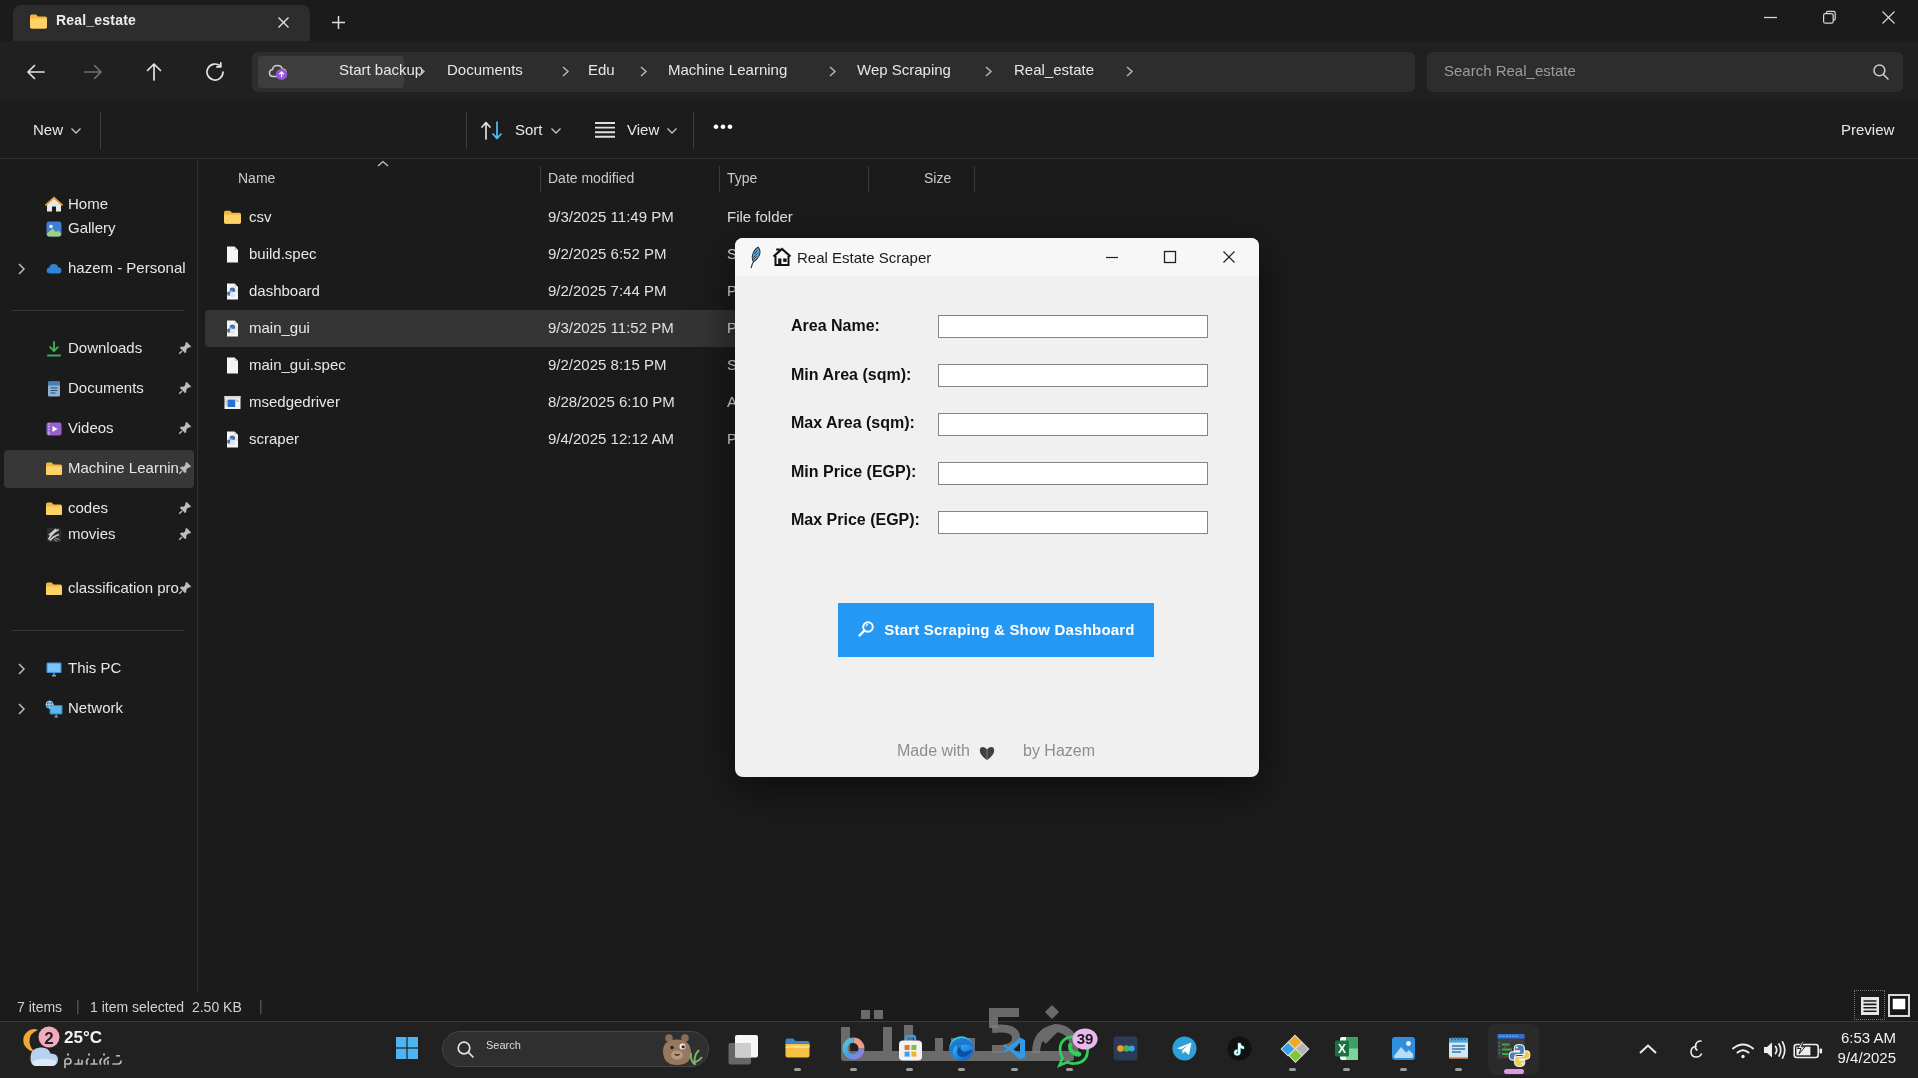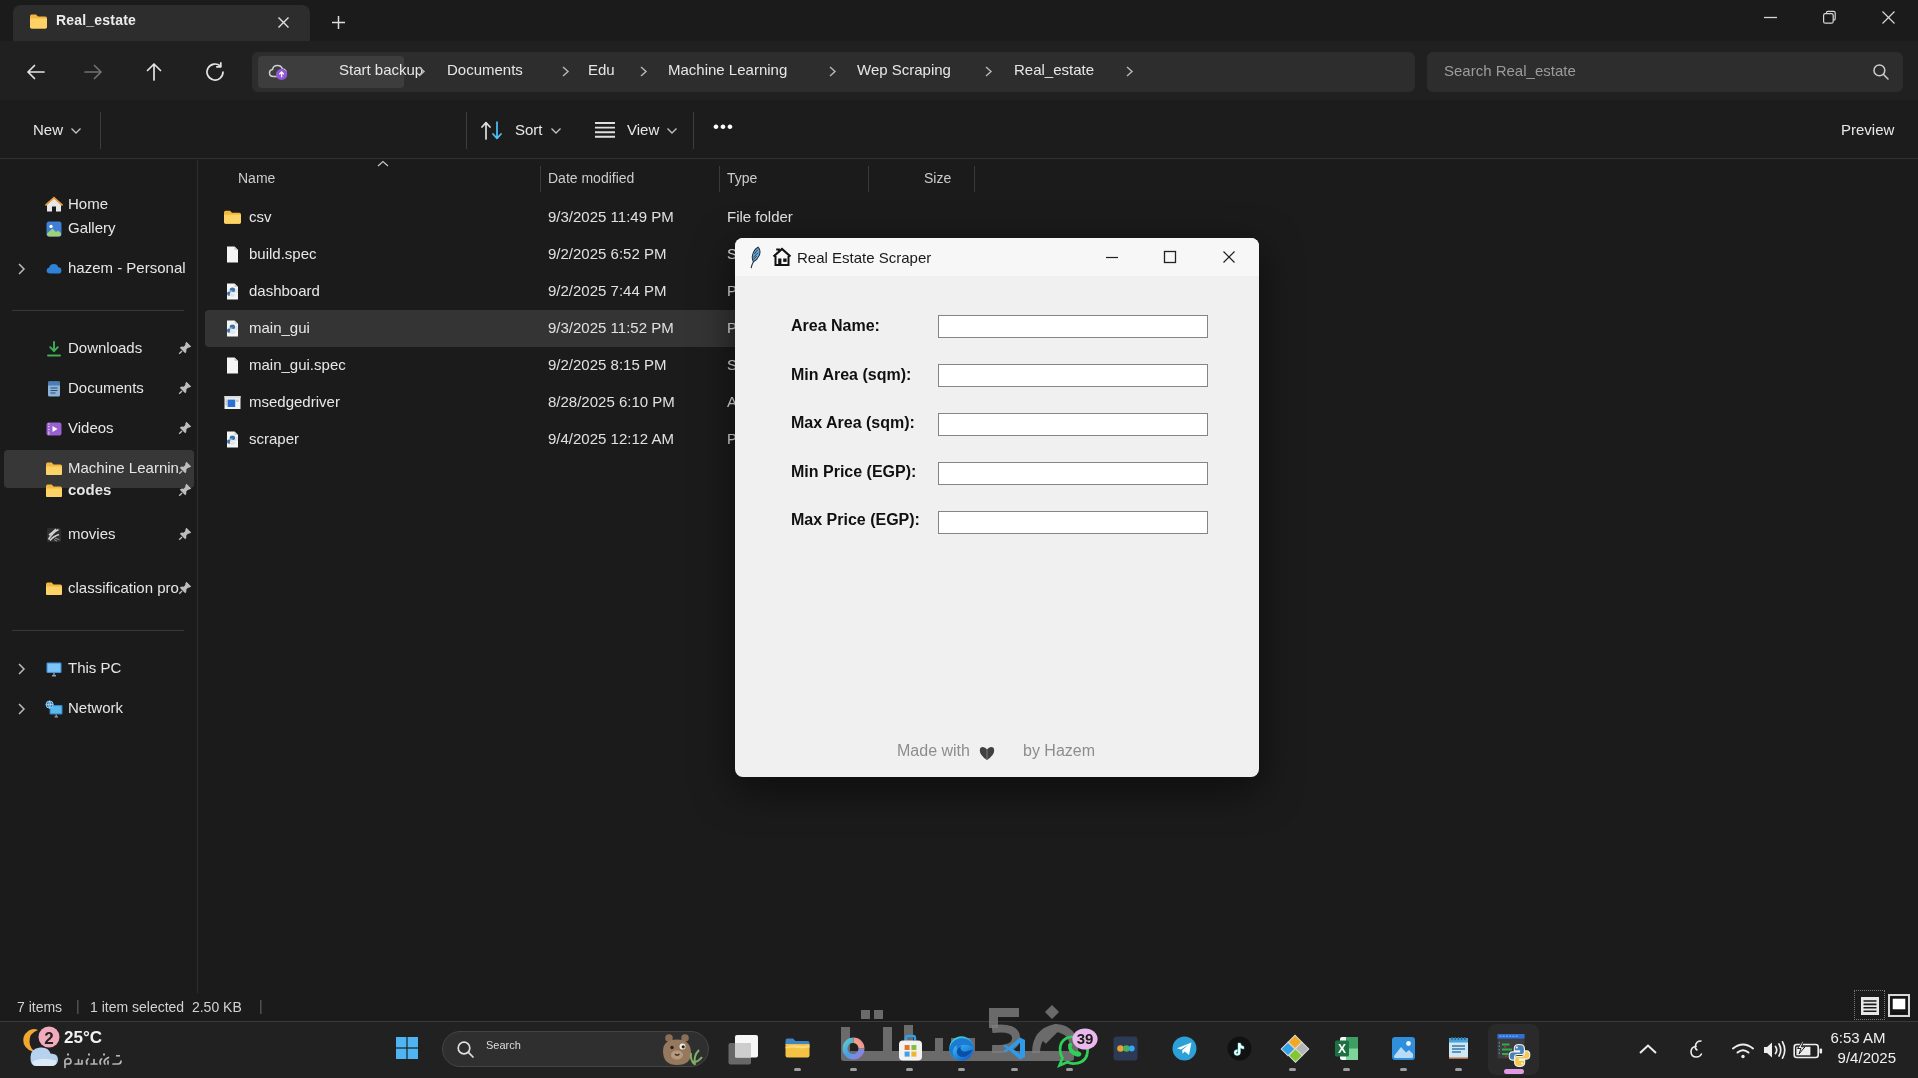--- a/index.html
+++ b/index.html
@@ -243,21 +243,21 @@
       <svg class="sbicon" viewBox="0 0 18 18">
           <path d="M1 4.2 Q1 2.6 2.6 2.6 L6.6 2.6 L8.5 4.5 L15.4 4.5 Q17 4.5 17 6.1 L17 13.4 Q17 15 15.4 15 L2.6 15 Q1 15 1 13.4 Z" fill="#f3b73c"></path>
           <path d="M1 6.4 L17 6.4 L17 13.4 Q17 15 15.4 15 L2.6 15 Q1 15 1 13.4 Z" fill="#fdd367"></path>
         </svg>
       <div class="sbtext">Machine Learnin</div>
       <svg class="sbpin" width="14" height="14" viewBox="0 0 14 14">
           <path d="M8.4 0.8 L13.2 5.6 Q11.8 7 10 6.7 L8.3 8.4 Q8.8 10.8 7.2 12.2 L1.8 6.8 Q3.2 5.2 5.6 5.7 L7.3 4 Q7 2.2 8.4 0.8 Z" fill="#bdbdbd"></path>
           <path d="M4 10 L1.2 12.8" stroke="#bdbdbd" stroke-width="1.4"></path>
         </svg>
     </div>
-    <div class="sbitem" style="top:472px;font-weight:bold;">
+    <div class="sbitem" style="top:490px;">
       <svg class="sbicon" viewBox="0 0 18 18">
           <path d="M1 4.2 Q1 2.6 2.6 2.6 L6.6 2.6 L8.5 4.5 L15.4 4.5 Q17 4.5 17 6.1 L17 13.4 Q17 15 15.4 15 L2.6 15 Q1 15 1 13.4 Z" fill="#f3b73c"></path>
           <path d="M1 6.4 L17 6.4 L17 13.4 Q17 15 15.4 15 L2.6 15 Q1 15 1 13.4 Z" fill="#fdd367"></path>
         </svg>
       <div class="sbtext">codes</div>
       <svg class="sbpin" width="14" height="14" viewBox="0 0 14 14">
           <path d="M8.4 0.8 L13.2 5.6 Q11.8 7 10 6.7 L8.3 8.4 Q8.8 10.8 7.2 12.2 L1.8 6.8 Q3.2 5.2 5.6 5.7 L7.3 4 Q7 2.2 8.4 0.8 Z" fill="#bdbdbd"></path>
           <path d="M4 10 L1.2 12.8" stroke="#bdbdbd" stroke-width="1.4"></path>
         </svg>
     </div>
@@ -447,20 +447,27 @@
     <div class="dlabel" style="top:128px;">Min Area (sqm):</div>
     <div class="dlabel" style="top:176px;">Max Area (sqm):</div>
     <div class="dlabel" style="top:225px;">Min Price (EGP):</div>
     <div class="dlabel" style="top:273px;">Max Price (EGP):</div>
     <div class="dentry" style="top:77px;"></div>
     <div class="dentry" style="top:126px;"></div>
     <div class="dentry" style="top:175px;"></div>
     <div class="dentry" style="top:224px;"></div>
     <div class="dentry" style="top:273px;"></div>
 
+    <div class="abs" id="dlgbtn">
+      <svg style="vertical-align:-3px; margin-right:9px;" width="18" height="18" viewBox="0 0 18 18">
+          <circle cx="11" cy="7" r="4.8" fill="none" stroke="#ffffff" stroke-width="2"></circle>
+          <path d="M7.4 10.6 L2.6 15.4" stroke="#ffffff" stroke-width="2.5" stroke-linecap="round"></path>
+          <path d="M8.8 6.4 Q9.2 4.6 11 4.4" fill="none" stroke="#fff" stroke-width="1.2"></path>
+        </svg>Start Scraping &amp; Show Dashboard
+    </div>
 
     <div class="abs" style="left:162px; top:504px; color:#8d8d8d; font-size:16px;">Made with</div>
     <svg class="abs" style="left:244px; top:508px;" width="16" height="15" viewBox="0 0 16 15">
         <path d="M8 14 Q0.8 9 0.8 4.4 Q0.8 1 3.9 1 Q6.4 1 8 3.5 Q9.6 1 12.1 1 Q15.2 1 15.2 4.4 Q15.2 9 8 14 Z" fill="#404040"></path>
         <path d="M8 3.5 L8 13.6" stroke="#8a8a8a" stroke-width=".8"></path>
       </svg>
     <div class="abs" style="left:288px; top:504px; color:#8d8d8d; font-size:16px;">by Hazem</div>
   </div>
 
   <div class="abs" id="taskbar"></div>
@@ -691,17 +698,17 @@
     <svg class="abs" style="left:1762px; top:1040px;" width="26" height="20" viewBox="0 0 26 20">
       <path d="M2 7 L5 7 L10 2.5 L10 17.5 L5 13 L2 13 Z" fill="#ededed"></path>
       <path d="M13.5 6.5 Q16 10 13.5 13.5 M17 4 Q20.5 10 17 16 M20.5 1.8 Q25 10 20.5 18.2" fill="none" stroke="#ededed" stroke-width="1.7" stroke-linecap="round"></path>
     </svg>
     <svg class="abs" style="left:1793px; top:1041px;" width="30" height="18" viewBox="0 0 30 18">
       <rect x="1.2" y="3.5" width="24" height="13" rx="2.5" fill="none" stroke="#ededed" stroke-width="1.6"></rect>
       <rect x="26.5" y="7.5" width="2.6" height="5" rx="1" fill="#ededed"></rect>
       <rect x="3.4" y="5.8" width="14" height="8.5" fill="#ededed"></rect>
       <path d="M9.5 0.5 L4.5 7.5 L8 7.5 L6 13 L12 5.8 L8.3 5.8 L10.8 0.5 Z" fill="#ededed" stroke="#212121" stroke-width="1"></path>
     </svg>
-    <div class="abs" style="left:1820px; top:1029px; width:76px; text-align:center; color:#f0f0f0; font-size:15px;">6:53 AM</div>
+    <div class="abs" style="left:1820px; top:1029px; width:76px; text-align:right; color:#f0f0f0; font-size:15px;">6:53 AM</div>
     <div class="abs" style="left:1817px; top:1049px; width:79px; text-align:right; color:#f0f0f0; font-size:15px;">9/4/2025</div>
   </div>
 
 </div>
 
 </body></html>

